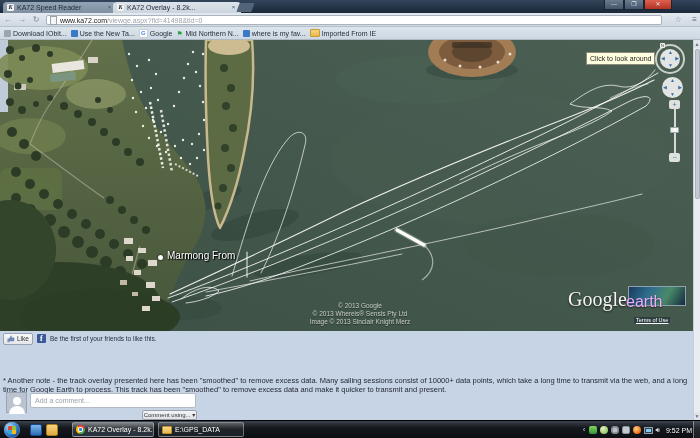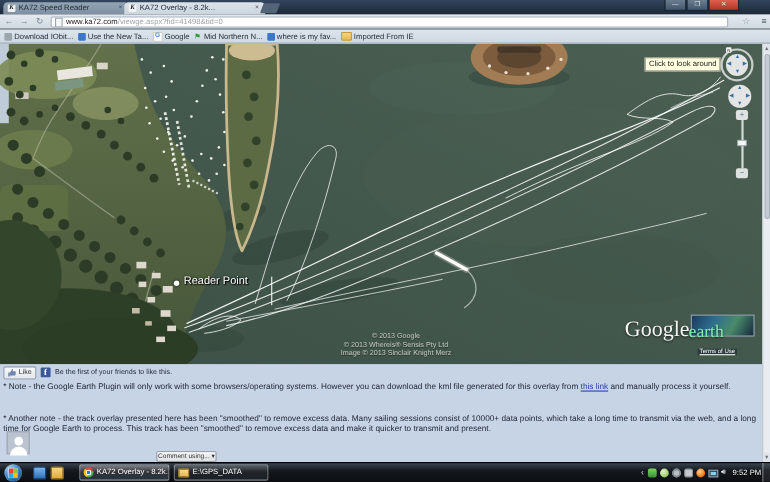--- a/index.html
+++ b/index.html
@@ -35,21 +35,21 @@
   
   .page{position:absolute;top:40px;left:0;width:693px;height:380px;background:#c7d4e6;}
   .map{position:absolute;top:0;left:0;width:693px;height:291px;overflow:hidden;background:#44584c;}
   .map svg{display:block;}
   .placemark-dot{position:absolute;left:158px;top:215px;width:5px;height:5px;border-radius:50%;background:#fff;box-shadow:0 0 2px #000;}
   .placemark-label{position:absolute;left:167px;top:210px;color:#fff;font-size:10px;text-shadow:0 0 2px #000,1px 1px 1px #000;white-space:nowrap;}
   .mapcopy{position:absolute;left:248px;top:262px;width:224px;text-align:center;font-size:6.5px;line-height:8px;color:#dbe0d6;opacity:.85;text-shadow:0 1px 1px rgba(0,0,0,.6);}
   .gelogo{position:absolute;left:568px;top:244px;width:122px;height:44px;}
   .gethumb{position:absolute;left:60px;top:2px;width:58px;height:20px;background:linear-gradient(120deg,#1b3a5e,#2e6f8e 35%,#4a8a6a 65%,#14293f);border:1px solid #8fa0ae;box-sizing:border-box;}
   .getext-google{position:absolute;left:0;top:4px;font-family:"Liberation Serif",serif;font-size:20px;color:#f4f4f2;text-shadow:0 1px 2px rgba(0,0,0,.7);letter-spacing:0;}
-  .getext-earth{position:absolute;left:58px;top:9px;font-family:Liberation Serif, serif;font-size:16px;color:#86efac;text-shadow:0 1px 2px rgba(0,0,0,.7);}
+  .getext-earth{position:absolute;left:58px;top:9px;font-family:Liberation Sans, sans-serif;font-size:16px;color:#f0abfc;text-shadow:0 1px 2px rgba(0,0,0,.7);}
   .geterms{position:absolute;left:66px;top:33px;font-size:5.5px;color:#fff;background:rgba(30,40,52,.55);padding:0 2px;text-decoration:underline;}
   .getooltip{position:absolute;left:586px;top:12px;background:#ffffe0;border:1px solid #8a8a7a;font-size:7px;line-height:9px;padding:1px 3px;color:#222;white-space:nowrap;}
   .ge-ring{position:absolute;left:655px;top:4px;width:30px;height:30px;border:2px solid rgba(255,255,255,.7);border-radius:50%;box-sizing:border-box;}
   .ge-ring-inner,.ge-joy{background:rgba(248,248,248,.88);border-radius:50%;}
   .ge-ring-inner{position:absolute;inset:3px;}
   .ge-joy{position:absolute;left:662px;top:37px;width:21px;height:21px;}
   .ge-arrow{position:absolute;font-size:5px;line-height:5px;color:#3a6ea8;}
   .ge-n{position:absolute;left:3px;top:-3px;width:5px;height:5px;background:#f2f2f2;font-size:4px;line-height:5px;text-align:center;color:#333;border-radius:1px;}
   .ge-zoom{position:absolute;left:668px;top:60px;width:13px;height:62px;}
   .ge-zbtn{position:absolute;left:1px;width:11px;height:9px;background:rgba(248,248,248,.85);border-radius:2px;font-size:7px;line-height:9px;text-align:center;color:#4a6f9e;}
@@ -358,21 +358,21 @@
           <path d="M232,236 C247,186 263,128 288,99 C297,88 309,91 305,105 C294,152 277,202 261,233" stroke-width=".9" opacity=".75"></path>
           <path d="M250,241 C330,223 425,205 520,183 C570,171 612,162 642,154" stroke-width=".9" opacity=".7"></path>
           <path d="M206,252 C265,241 335,228 402,214" stroke-width=".9" opacity=".7"></path>
           <path d="M247,212 L247,237" stroke-width="1.1" opacity=".85"></path>
           <path d="M181,259 C196,247 212,244 219,251 C212,258 196,262 186,263" stroke-width=".9" opacity=".8"></path>
           <path d="M610,58 C622,52 636,46 648,44" stroke-width=".8" opacity=".6"></path>
         </g>
       </svg>
 
       <div class="placemark-dot"></div>
-      <div class="placemark-label">Reader Point</div>
+      <div class="placemark-label">Marmong From</div>
       <div class="mapcopy">
         <div>© 2013 Google</div>
         <div>© 2013 Whereis® Sensis Pty Ltd</div>
         <div>Image © 2013 Sinclair Knight Merz</div>
       </div>
       <div class="gelogo">
         <div class="gethumb"></div>
         <div class="getext-google">Google</div>
         <div class="getext-earth">earth</div>
         <div class="geterms">Terms of Use</div>
@@ -405,27 +405,27 @@
       <span class="likebtn">
         <svg width="8" height="8" viewBox="0 0 8 8">
             <path d="M0.5 3.6h1.3v3.6H0.5zM2.4 7.2c-.3 0-.5-.25-.5-.55V4.1c0-.2.05-.35.15-.5L3.6 1.3c.1-.5.3-.9.65-.9.4 0 .6.4.5.9l-.3 1.3h2.2c.35 0 .65.3.65.65 0 .15-.05.25-.1.35.1.1.2.25.2.45s-.1.35-.2.45c.05.1.1.2.1.35 0 .2-.1.4-.3.5.05.1.1.2.1.3 0 .35-.3.65-.65.65H2.4z" fill="#6d84b4"></path>
           </svg>
         <span>Like</span>
       </span>
       <span class="fbicon">f</span>
       <span class="liketext">Be the first of your friends to like this.</span>
     </div>
 
-    <div class="note note1"><span>* Note - the Google Earth Plugin will only work with some browsers/operating systems. However you can download the kml file generated for this overlay from </span><a href="#">this link</a><span> and manually process it yourself.</span></div>
     <div class="note note2">* Another note - the track overlay presented here has been "smoothed" to remove excess data. Many sailing sessions consist of 10000+ data points, which take a long time to transmit via the web, and a long time for Google Earth to process. This track has been "smoothed" to remove excess data and make it quicker to transmit and present.</div>
 
     <div class="avatar">
         <span class="head"></span>
         <span class="body"></span>
       </div>
+    <input class="comment-input" placeholder="Add a comment..." style="">
     <div class="comment-using"><span>Comment using...</span> <span>▾</span></div>
   </div>
 
   <div class="pagescroll">
     <div class="sb-arrow sb-up">▲</div>
     <div class="sb-thumb"></div>
     <div class="sb-arrow sb-down">▼</div>
   </div>
 
   <div class="taskbar">

